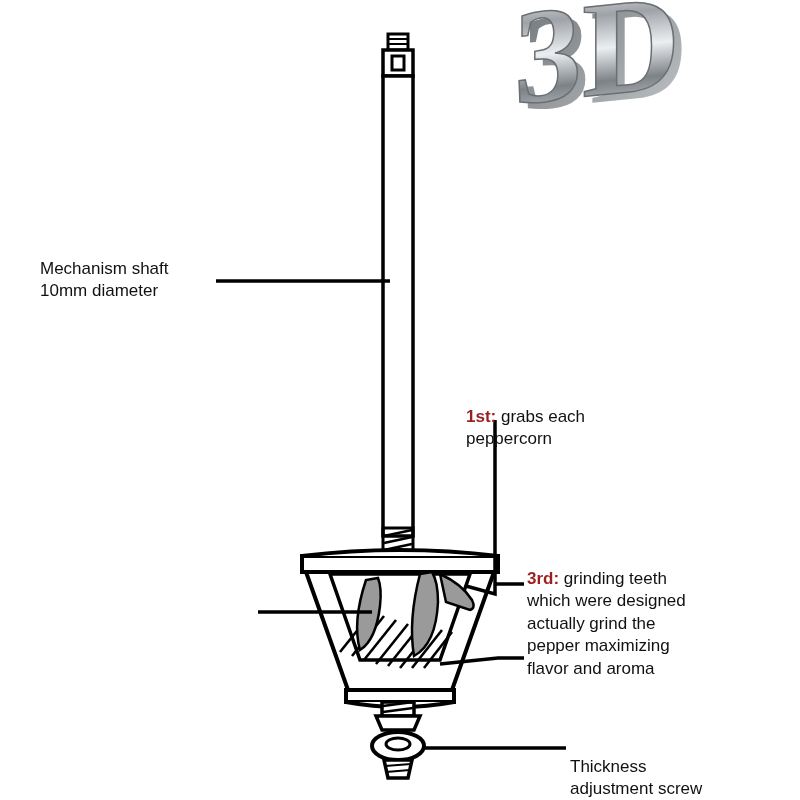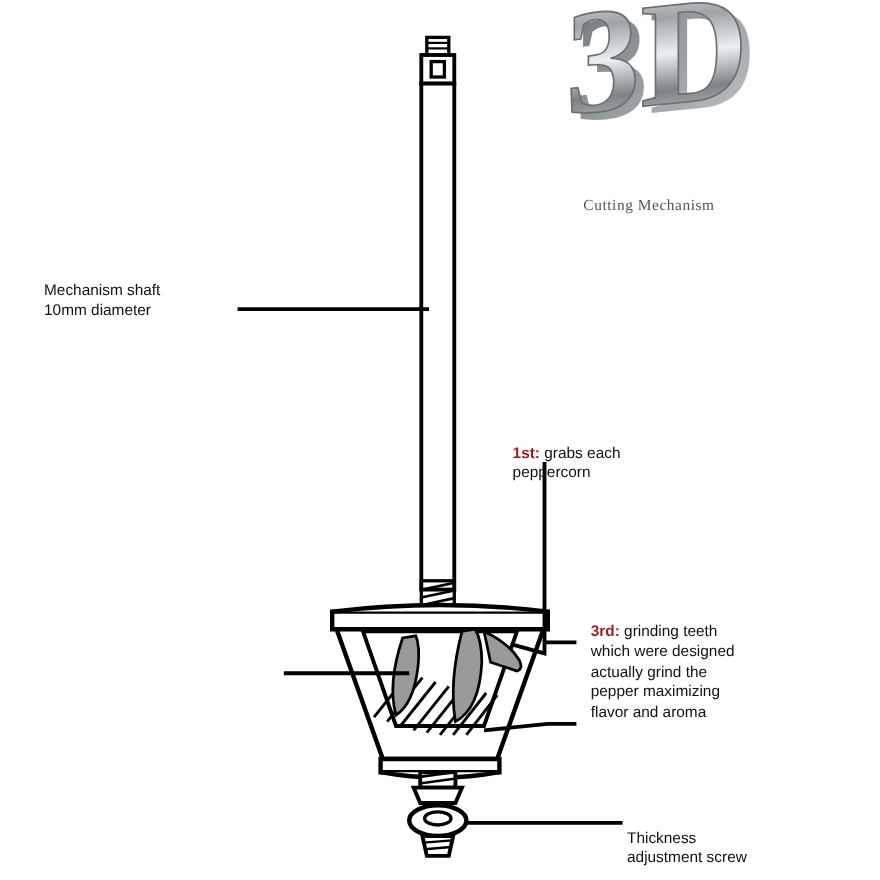--- a/index.html
+++ b/index.html
@@ -22,21 +22,21 @@
   }
   #diagram-svg {
     position: absolute;
     left: 0;
     top: 0;
     width: 800px;
     height: 800px;
   }
   .callout {
     position: absolute;
-    font-size: 14px;
+    font-size: 17px;
     line-height: 1.33;
     color: #111111;
     white-space: pre-line;
   }
   .callout .lead {
     color: #9c1f1f;
     font-weight: bold;
   }
   #label-shaft {
     left: 40px;
@@ -45,21 +45,20 @@
   }
   #label-first {
     left: 466px;
     top: 383px;
     width: 250px;
   }
   #label-third {
     left: 527px;
     top: 545px;
     width: 260px;
-    margin-left: 10px;
   }
   #label-second {
     left: 28px;
     top: 604px;
     width: 260px;
   }
   #label-screw {
     left: 570px;
     top: 733px;
     width: 220px;
@@ -182,21 +181,20 @@
           <stop offset="100%" stop-color="#c3c7ca"></stop>
         </linearGradient>
       </defs>
 
       <text x="522" y="165" font-family="Liberation Serif, serif" font-size="136" font-weight="bold" fill="url(#metal-side)" transform="skewY(-6)">3D</text>
 
       <text x="514" y="158" font-family="Liberation Serif, serif" font-size="136" font-weight="bold" fill="url(#metal)" stroke="#6a6f73" stroke-width="1.5" transform="skewY(-6)">3D</text>
     </g>
   </svg>
 
-  <div id="logo-caption">Cutting Mechanism</div>
 
   <div class="callout" id="label-shaft">
     <span>Mechanism shaft
 10mm diameter</span>
   </div>
 
   <div class="callout" id="label-first">
     <span class="lead">1st:</span><span> grabs each
 peppercorn</span>
   </div>

